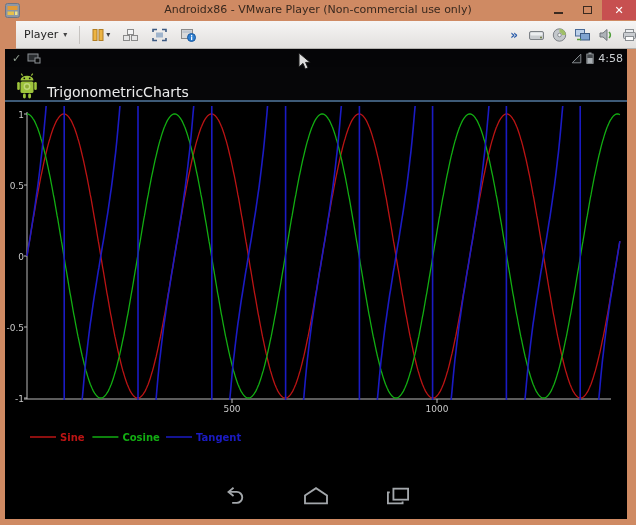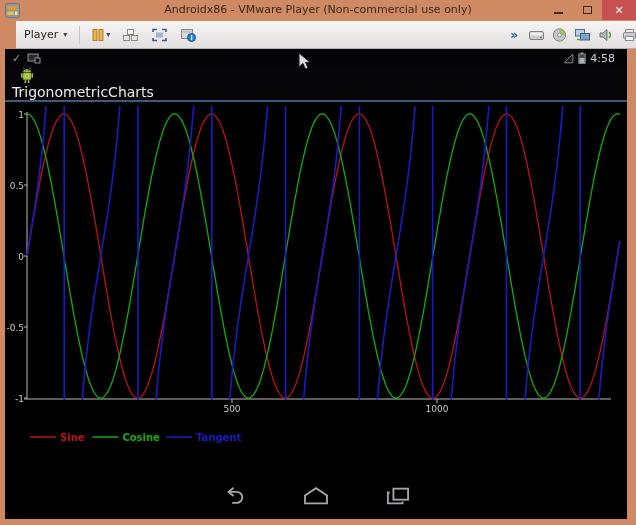--- a/index.html
+++ b/index.html
@@ -29,25 +29,25 @@
   .tool-right { margin-left:auto; display:flex; align-items:center; gap:6px; padding-right:8px; }
   .overflow { color:#2a5caa; font-size:12px; font-weight:bold; margin-right:4px; }
 
   
   .screen { position:absolute; left:5px; top:49px; width:622px; height:470px; background:#000; }
 
   .statusbar { position:absolute; left:0; top:0; width:622px; height:18px; background:#050507;
                display:flex; align-items:center; }
   .sb-left { display:flex; align-items:center; gap:6px; padding-left:7px; }
   .sb-check { color:#93a093; font-size:11px; line-height:1; }
-  .sb-right { margin-left:auto; display:flex; align-items:center; gap:4px; padding-right:12px; }
+  .sb-right { margin-left:auto; display:flex; align-items:center; gap:4px; padding-right:4px; }
   .sb-time { color:#ccd0d3; font-size:11px; }
 
   .actionbar { position:absolute; left:0; top:18px; width:622px; height:33px; background:#060608;
-               display:flex; align-items:flex-start;flex-direction:column; }
+               display:flex; align-items:flex-end; }
   .app-title { color:#ececec; font-size:14px; margin-left:7px; }
   .robot { margin-left:9px; }
   .ab-divider { position:absolute; left:0; top:51px; width:622px; height:2px; background:#3d5a77; }
 
   .chart-wrap { position:absolute; left:0; top:53px; width:622px; height:343px; }
 
   .navbar { position:absolute; left:0; bottom:0; width:622px; height:46px;
             display:flex; align-items:center; justify-content:center; gap:48px; }
   .nav-btn { width:34px; height:26px; display:flex; align-items:center; justify-content:center; }
 

